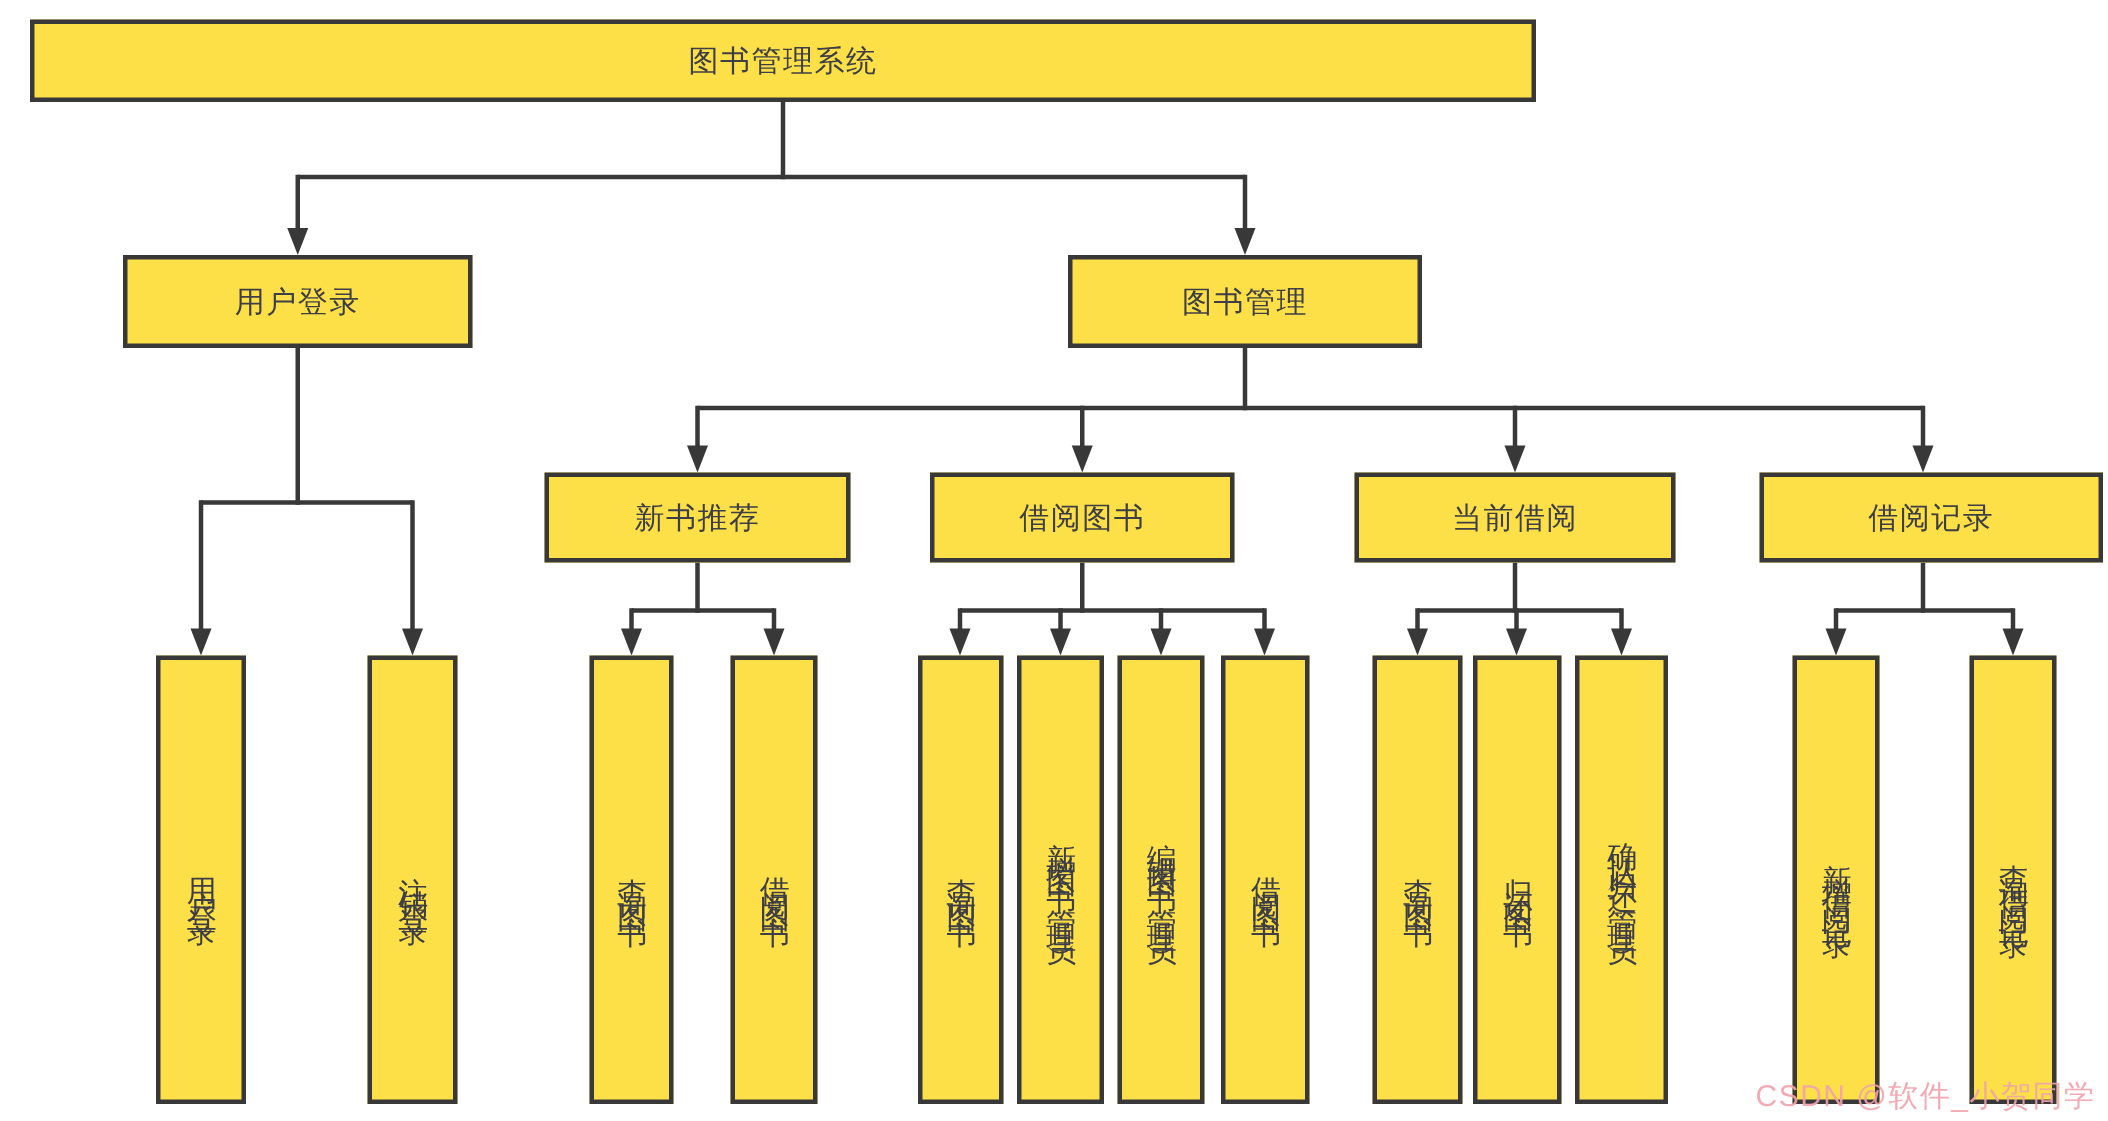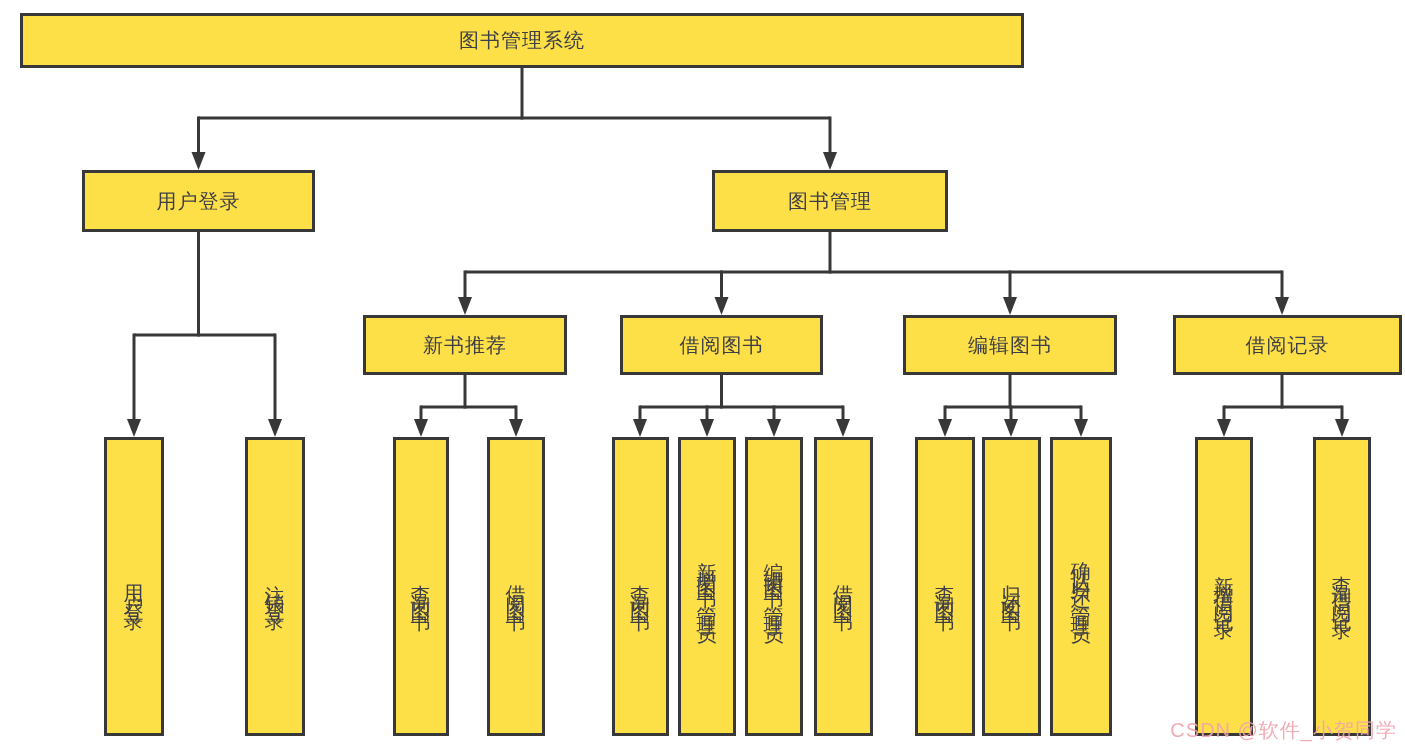--- a/index.html
+++ b/index.html
@@ -162,21 +162,21 @@
       <span>图书管理</span>
     </div>
 
   <div class="node n-newbook">
       <span>新书推荐</span>
     </div>
   <div class="node n-borrow">
       <span>借阅图书</span>
     </div>
   <div class="node n-current">
-      <span>编辑图书</span>
+      <span>当前借阅</span>
     </div>
   <div class="node n-records">
       <span>借阅记录</span>
     </div>
 
   <div class="node leaf l-userlogin">
       <span>用户登录</span>
     </div>
   <div class="node leaf l-logout">
       <span>注销登录</span>

